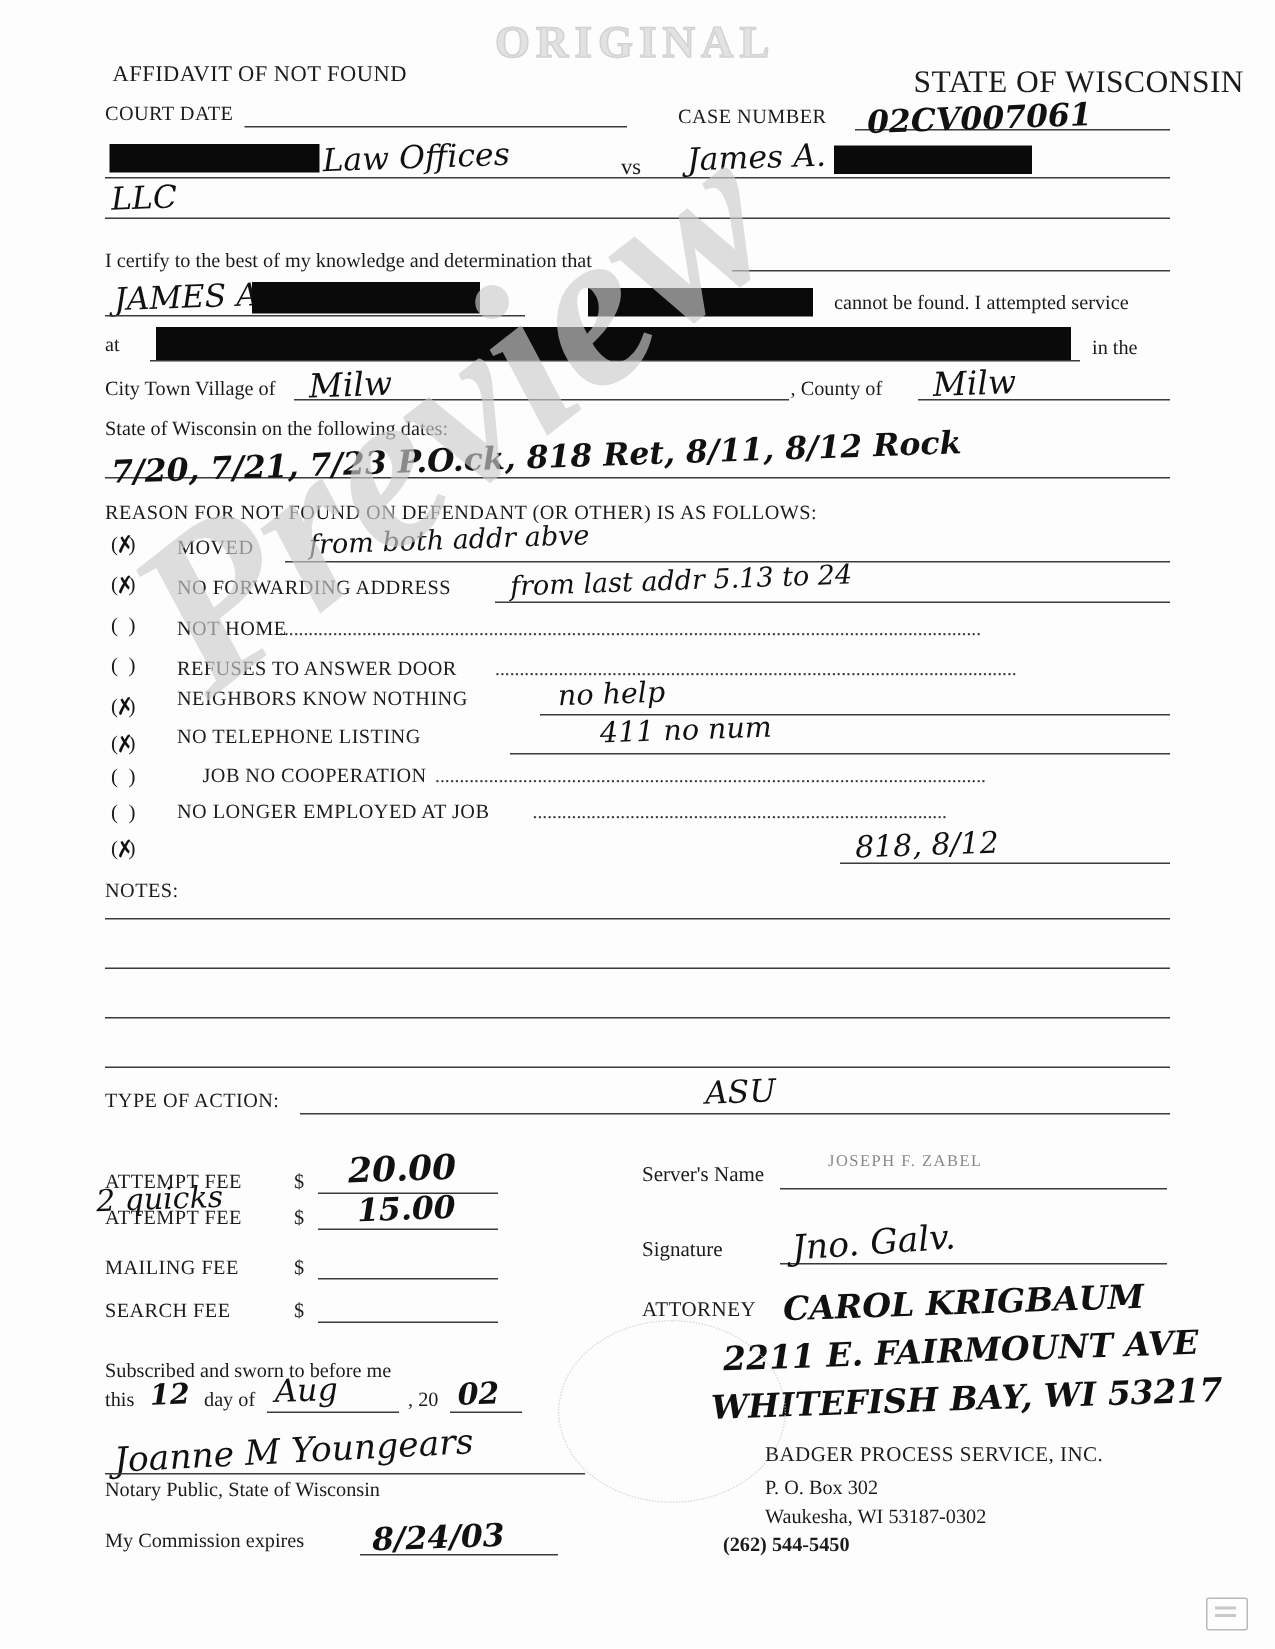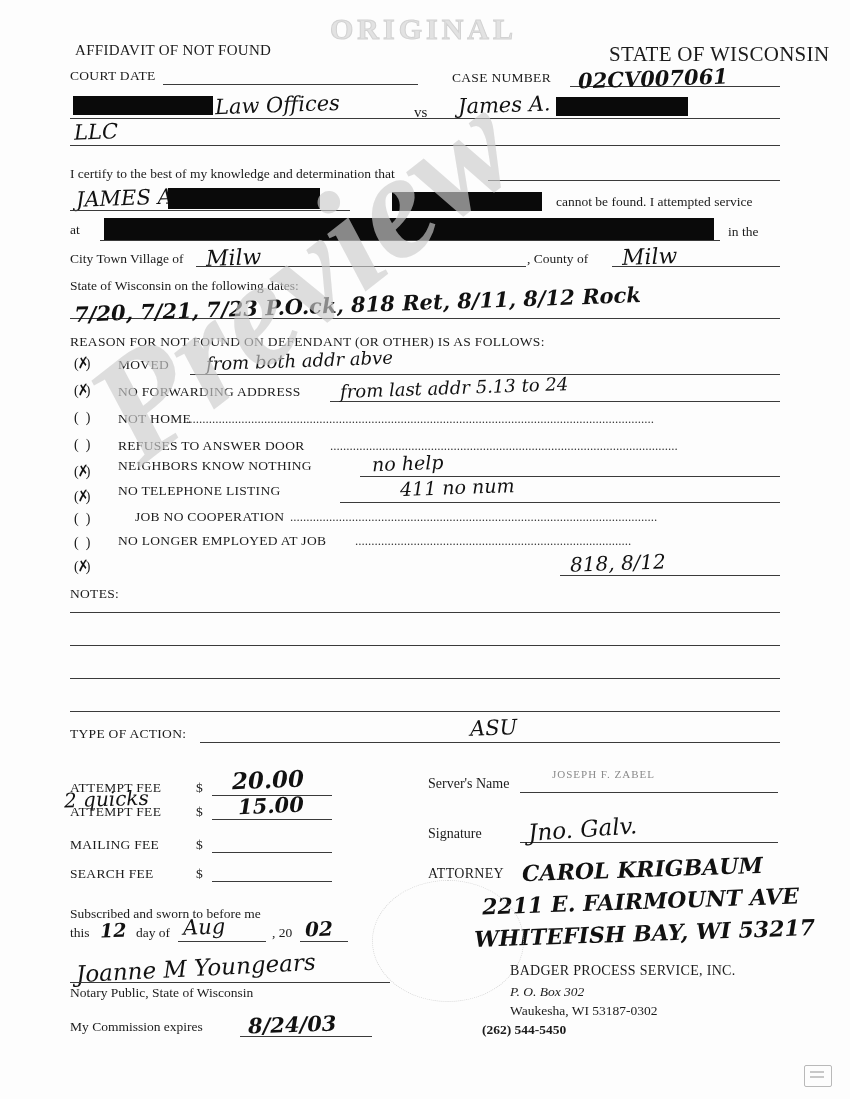--- a/index.html
+++ b/index.html
@@ -292,21 +292,21 @@
     <div class="hw" style="left:528px; top:816px; font-size:23px; transform:rotate(-4deg);">Jno. Galv.</div>
 
     <div class="p caps" style="left:428px; top:866px; font-size:14px;">ATTORNEY</div>
     <div class="hw hw-b" style="left:522px; top:856px; font-size:22px;">CAROL KRIGBAUM</div>
     <div class="hw hw-b" style="left:482px; top:888px; font-size:22px;">2211 E. FAIRMOUNT AVE</div>
     <div class="hw hw-b" style="left:474px; top:920px; font-size:22px;">WHITEFISH BAY, WI 53217</div>
 
     <div class="seal" style="left:372px; top:880px;"></div>
 
     <div class="p caps" style="left:510px; top:963px; font-size:14px;">BADGER PROCESS SERVICE, INC.</div>
-    <div class="p" style="left:510px; top:984px;font-style:italic;">P. O. Box 302</div>
+    <div class="p" style="left:510px; top:984px;">P. O. Box 302</div>
     <div class="p" style="left:510px; top:1003px;text-align:right;">Waukesha, WI 53187-0302</div>
     <div class="p" style="left:482px; top:1022px;font-weight:bold;">(262) 544-5450</div>
 
     <div class="wm-preview">Preview</div>
 
     <div class="corner-logo"></div>
   </div>
 </div>
 
 </body></html>

